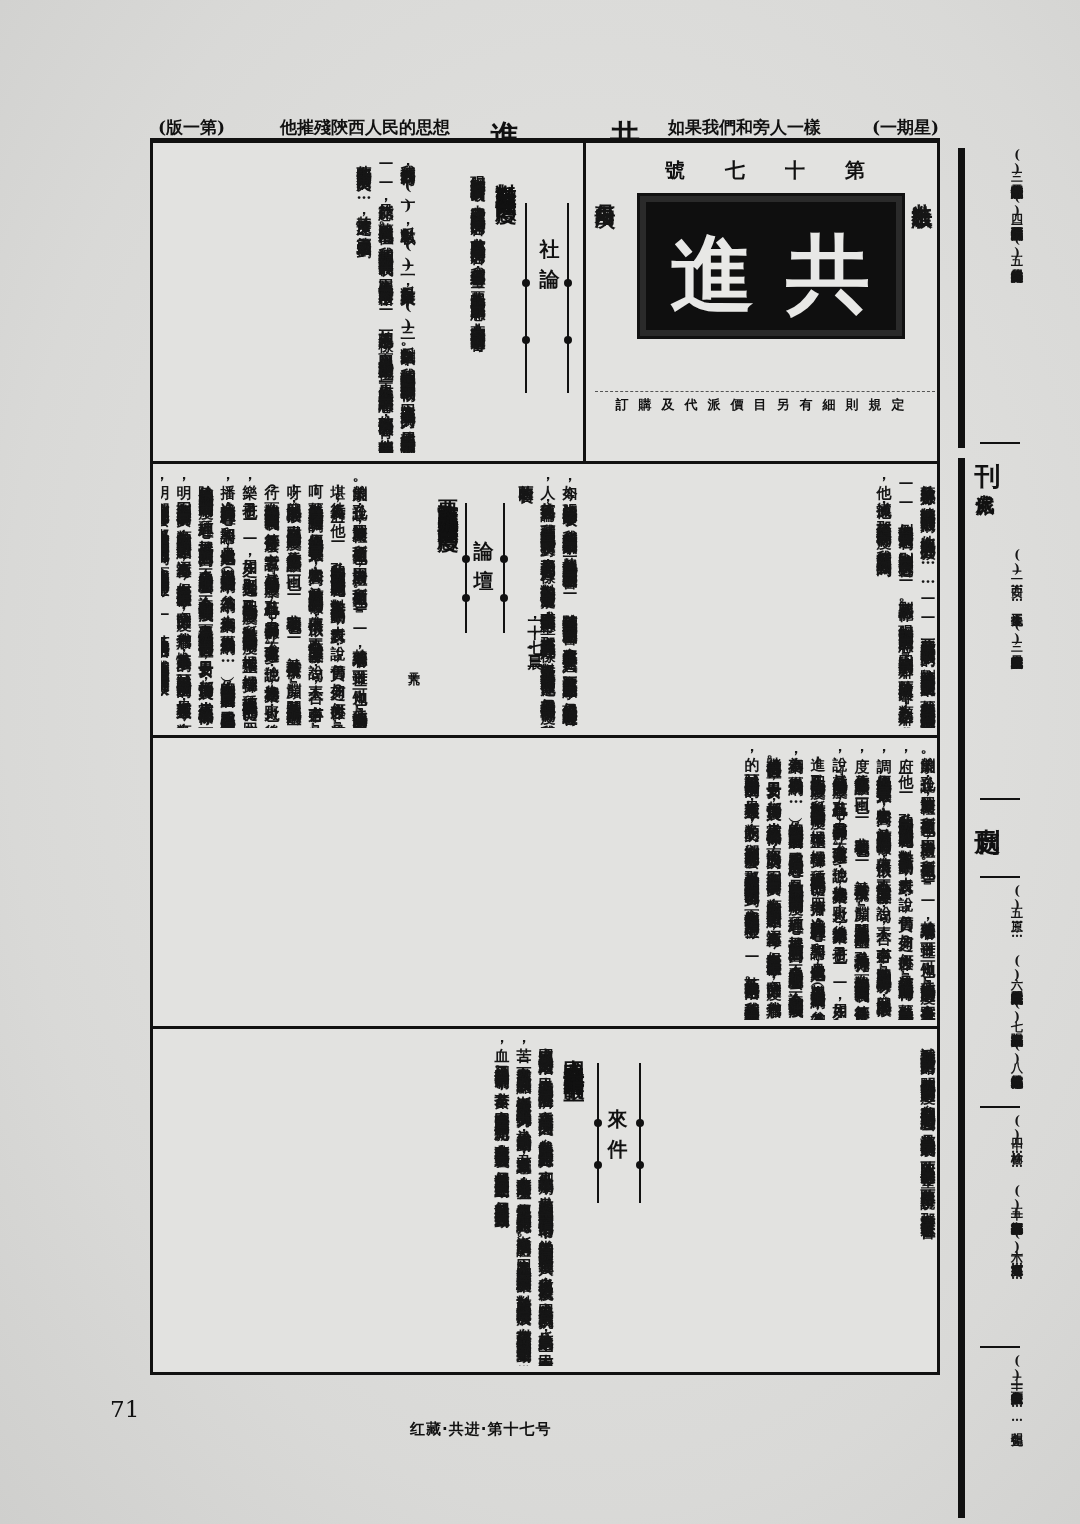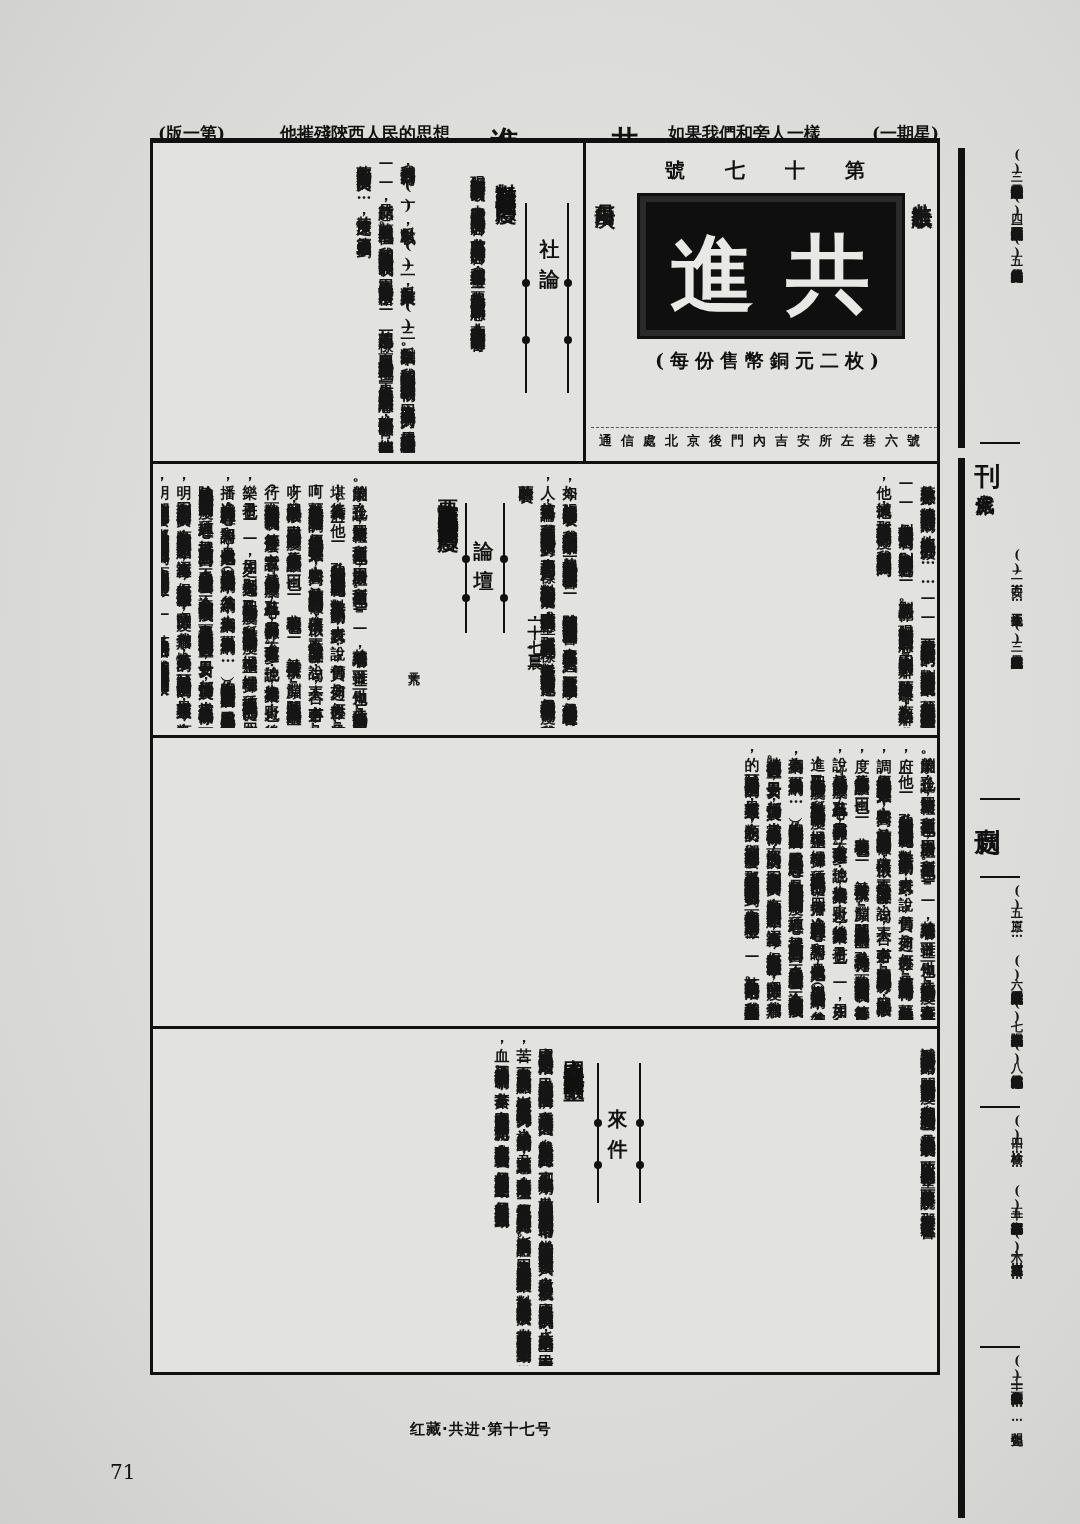--- a/index.html
+++ b/index.html
@@ -12,21 +12,21 @@
   }
   .page-shade {
     position: absolute; inset: 0;
     background: radial-gradient(ellipse at 55% 45%, #e6e6e4 0%, #d9d9d7 70%, #cfcfcd 100%);
   }
   
   .running-header {
     position: absolute; left: 150px; top: 104px; width: 790px; height: 36px;
     font-weight: bold; font-size: 17px;
   }
-  .running-header span { position: absolute; top: 18px; white-space: nowrap; }
+  .running-header span { position: absolute; top: 12px; white-space: nowrap; }
   .rh-edition { left: 8px; }
   .rh-date-lunar { left: 130px; }
   .rh-title-jin { left: 340px; font-size: 30px; top: -2px; }
   .rh-title-gong { left: 460px; font-size: 30px; top: -2px; }
   .rh-date-roc { left: 518px; }
   .rh-weekday { left: 722px; }
   .header-rule {
     position: absolute; left: 150px; top: 138px; width: 790px; height: 5px; background: #111;
   }
   
@@ -99,21 +99,21 @@
     font-size: 21px; font-weight: bold; line-height: 26px; letter-spacing: 2px;
   }
   .byline { position: absolute; writing-mode: vertical-rl; text-orientation: upright; font-size: 12px; font-weight: bold; }
   
   .sidebar { position: absolute; left: 958px; top: 140px; width: 90px; height: 1240px; }
   .sidebar .vtext { font-size: 12px; line-height: 15px; letter-spacing: 0; }
   .sb-rule { position: absolute; left: 0; width: 7px; background: #111; }
   .sb-title { position: absolute; writing-mode: vertical-rl; text-orientation: upright; font-weight: bold; font-size: 26px; line-height: 28px; }
   .sb-small-rule { position: absolute; height: 2px; background: #111; }
   
-  .footer-num { position: absolute; left: 110px; top: 1460px; font-size: 20px; font-family: "DejaVu Serif", serif; }
+  .footer-num { position: absolute; left: 110px; top: 1396px; font-size: 23px; font-family: "DejaVu Serif", serif; }
   .footer-title { position: absolute; left: 410px; top: 1420px; font-size: 15px; font-family: "DejaVu Sans", sans-serif; font-weight: bold; letter-spacing: 1px; }
   .date-sig { position: absolute; writing-mode: vertical-rl; text-orientation: upright; font-size: 15px; font-weight: bold; }
 </style>
 </head>
 <body>
 
 <div class="page-shade"></div>
 
 <div class="running-header">
   <span class="rh-edition">(版一第)</span>
@@ -138,22 +138,21 @@
       <span>十</span>
       <span>七</span>
       <span>號</span>
     </div>
     <div class="vtext side-freq">每月出兩次</div>
     <div class="logo-box">
       <span class="logo-char logo-gong">共</span>
       <span class="logo-char logo-jin">進</span>
     </div>
     <div class="vtext side-pub">共進社出版</div>
-    <div class="price-line">(每份售幣銅元二枚)</div>
-    <div class="addr-line">通信處北京後門內吉安所左巷六號</div>
+    <div class="sub-line">訂購及代派價目另有細則規定</div>
   </div>
 
   <div class="section-label" style="left:384px; top:78px; height:160px;">社論</div>
   <div class="orn-line" style="left:372px; top:60px; height:190px;"></div>
   <div class="orn-line" style="left:414px; top:60px; height:190px;"></div>
   <div class="headline" style="left:340px; top:24px; height:280px;">對於張紹曾長陝的態度</div>
   <div class="vtext block" style="left:268px; top:20px; width:68px; height:290px;">現行制度本身有許許多多的破口，由這些破口流露出中國近年所受的痛苦，尤其是陝西人近年所受的痛苦。我們曾經再三考量，要想免除由這些破口流露出來的罪惡，非大大的將現行制度根本改造一番不可！</div>
   <div class="vtext block" style="left:8px; top:10px; width:258px; height:300px;">我們過去的行為，(一)反對私戰，(二)反對暴力政策，(三)反對劉鎮華。我們認定劉鎮華是醞成陝西長期戰爭的禍根物，因為他有不大不小的兵力，他用這種兵力助長軍閥作惡——只能作惡，藉以鞏固他的地位。我們認定劉鎮華是以暴力掠奪的代表，因為他不特是出土匪而用放槍——如其他土匪一樣；而且因為他居於政治的重要地位，更作出一般土匪所不能作的諸惡罪惡；他破壞陝西的教育，他摧殘陝西人民的思想；他在陝西殺山河南移來的災民……其情度之深，簡直處處表示劉</div>
 
   <div class="vtext block" style="left:434px; top:330px; width:352px; height:255px;">餘孽樣樣都好；他誘惑陝西無知的百姓機炳；他在沒中央和地方的公款；……——這些罪惡都是一般土匪所做不到的。劉鎮華本然是人和中國境過的東西，然而若非現行制度給他實行作惡的機會——例如使現行制度是省長民選制，則劉鎮華即使及陝之機會——則其惡將不能作。現行制度所能與中國人造出的罪惡，因劉鎮華的『惡癖』，給陝西人民掉出來！人類之『惡癖』，我們要反對他，摸滅他；那使惡癖可以作惡的現行制度，我們能忍受其長此存在人間嗎？</div>

